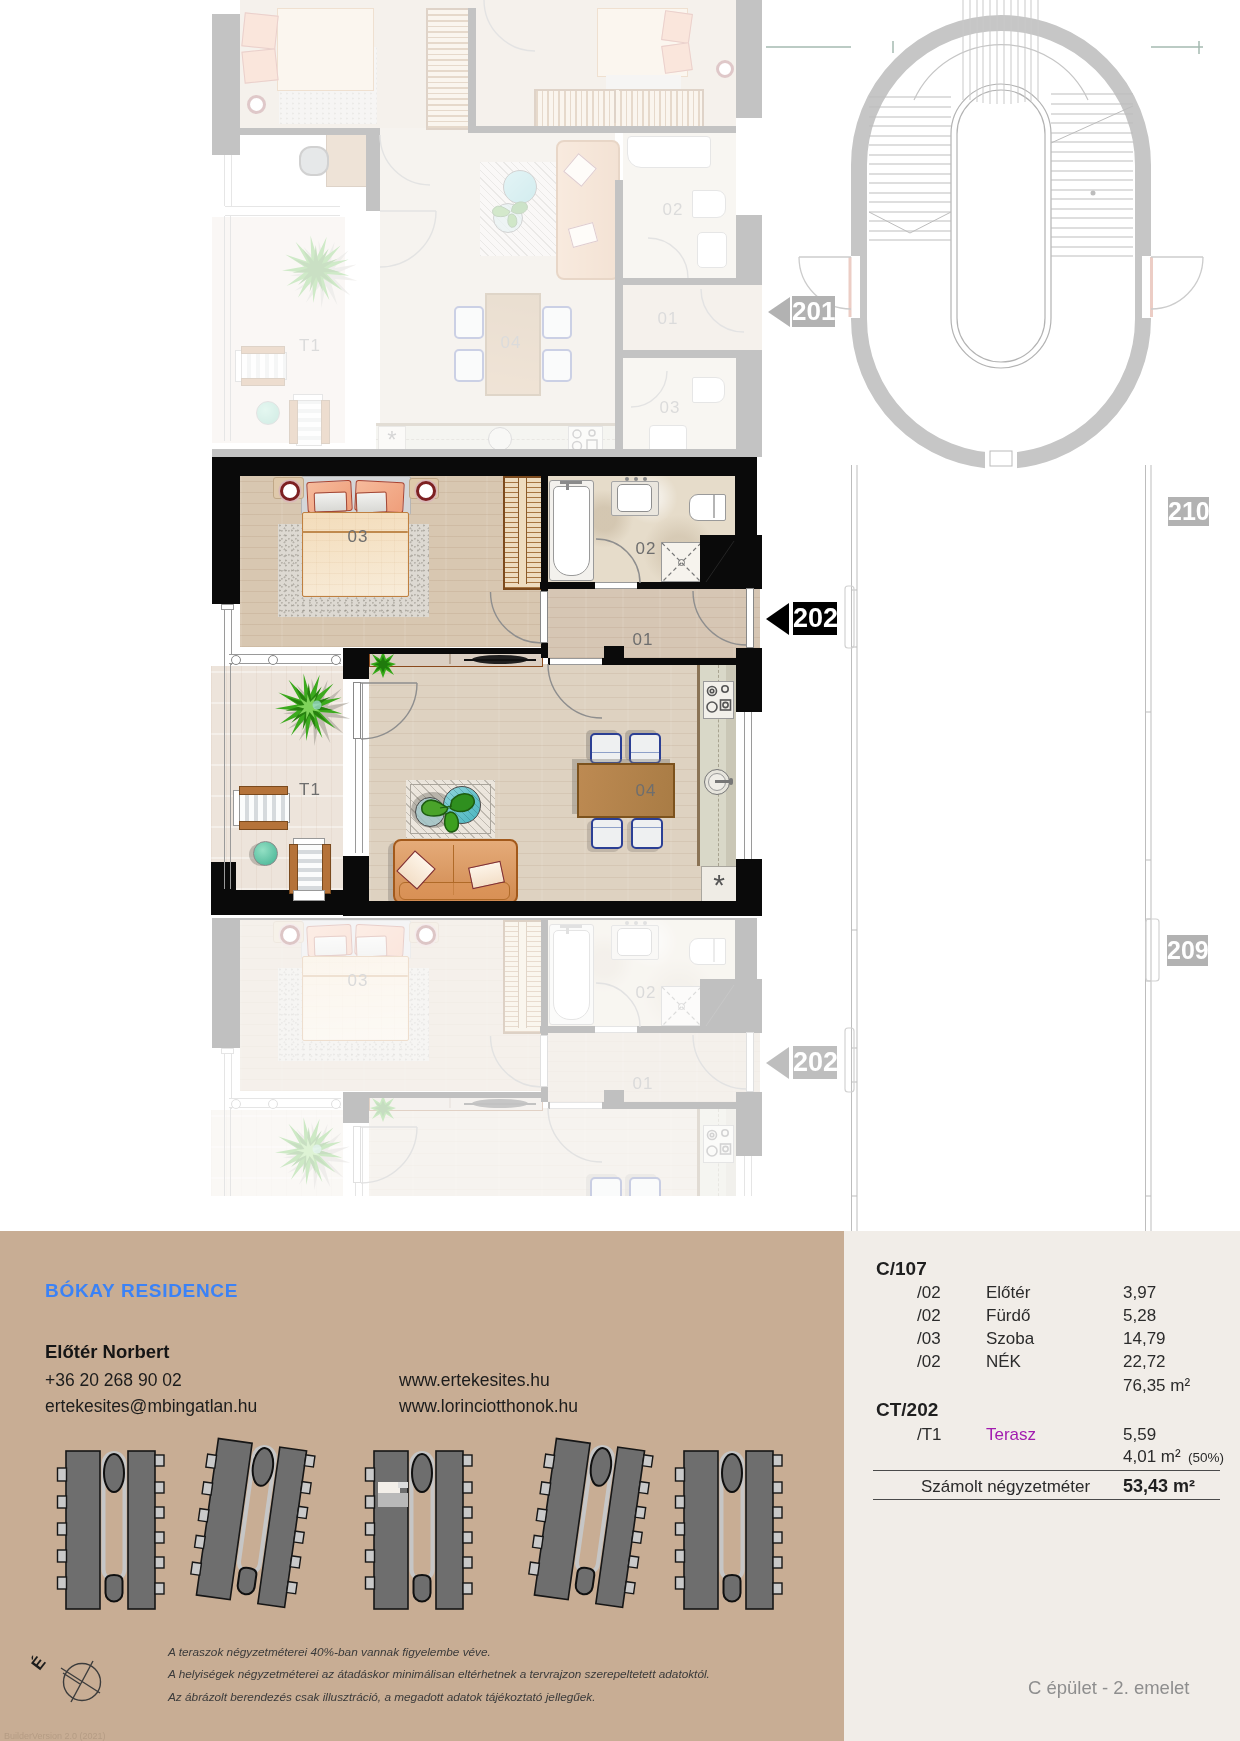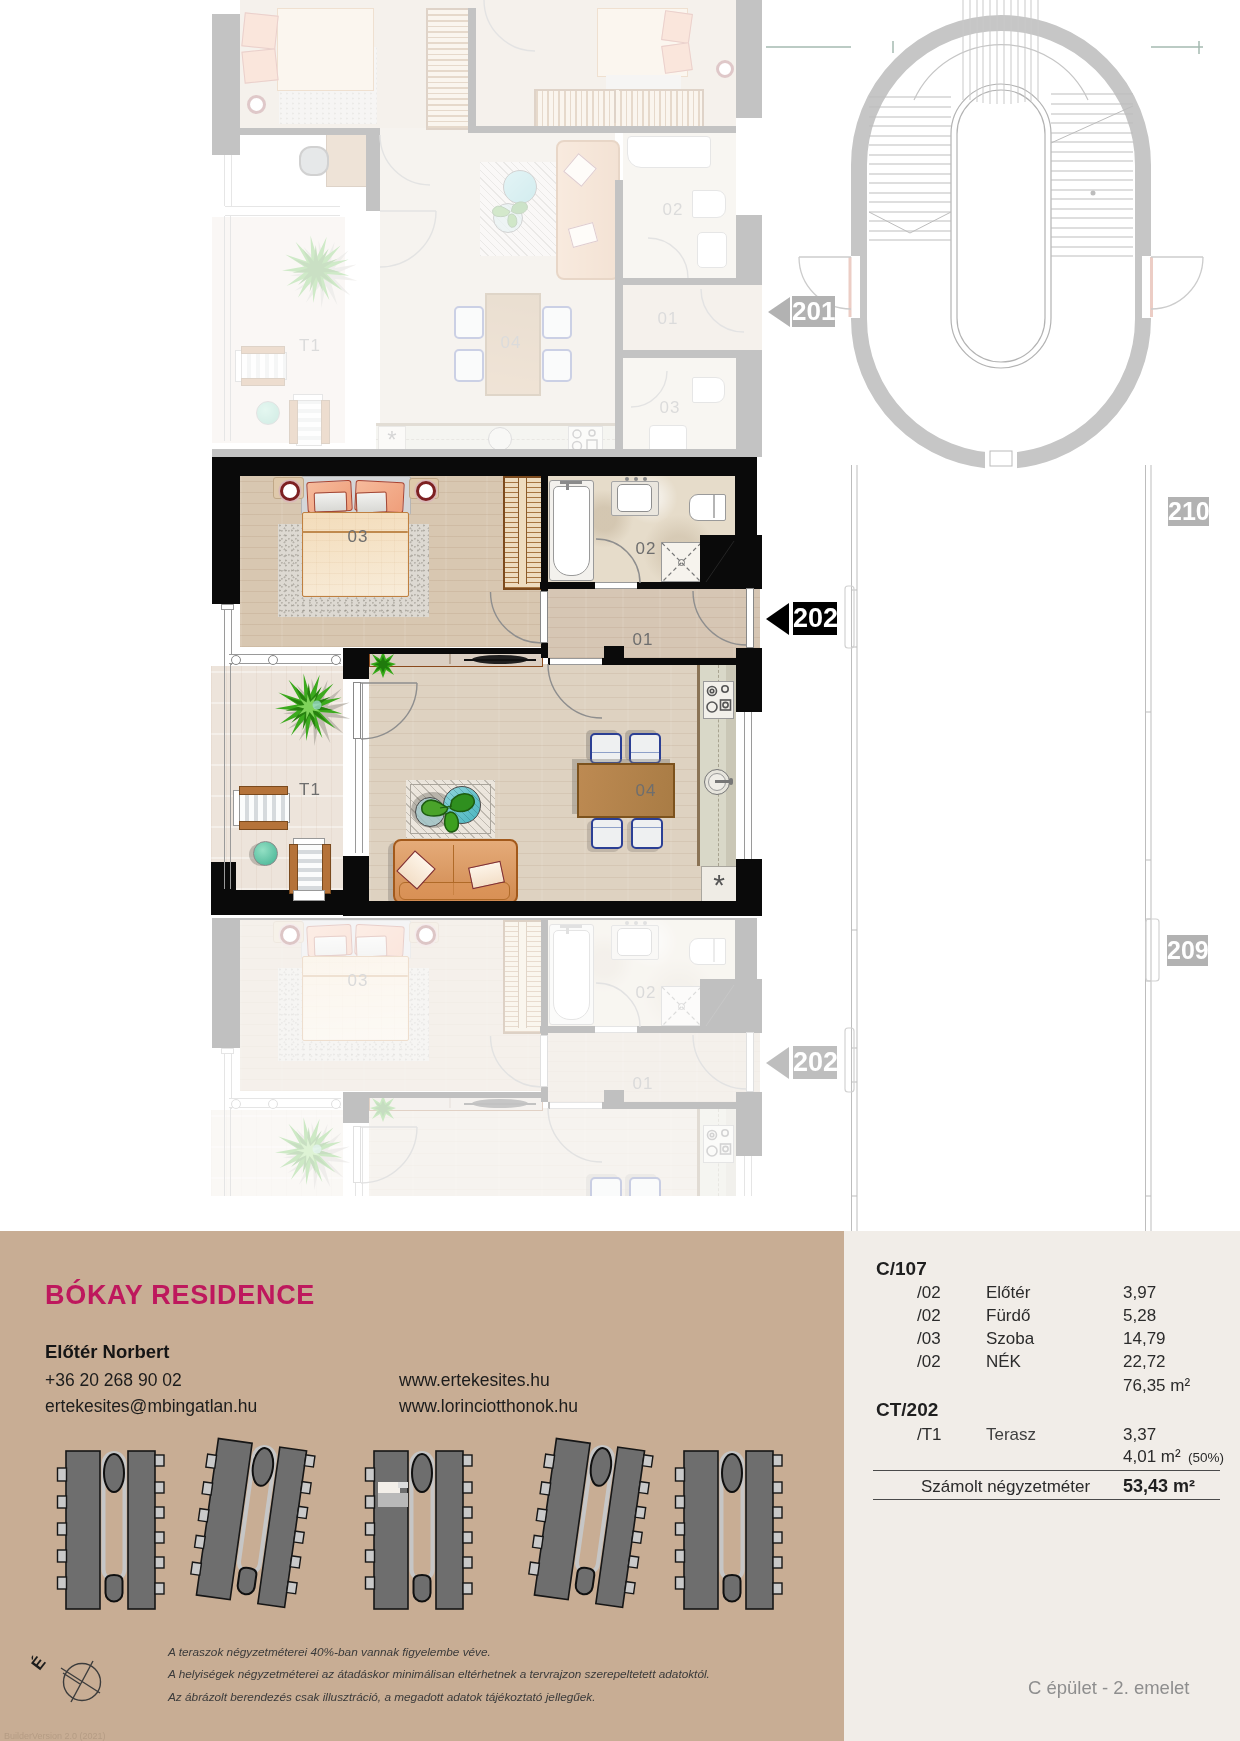--- a/index.html
+++ b/index.html
@@ -794,21 +794,21 @@
 <div class="tag" style="left:792px;top:296px;width:43px;height:31px;background:#b2b2b2">201</div>
 
 <div class="tag" style="left:1168px;top:497px;width:41px;height:29px;background:#b2b2b2;line-height:29px;font-size:25px">210</div>
 
 <div class="tag" style="left:1167px;top:935px;width:41px;height:31px;background:#b2b2b2;line-height:31px;font-size:25px">209</div>
 
 <div class="a" style="left:0;top:1231px;width:844px;height:510px;background:#c8ad94"></div>
 
 <div class="a" style="left:844px;top:1231px;width:396px;height:510px;background:#f1ede8"></div>
 
-<div class="a" style="left:45px;top:1280px;font-size:27px;font-weight:bold;color:#be185d;letter-spacing:.7px">BÓKAY RESIDENCE</div>
+<div class="a" style="left:45px;top:1280px;font-size:19px;font-weight:bold;color:#3b82f6;letter-spacing:.7px">BÓKAY RESIDENCE</div>
 
 <div class="a" style="left:45px;top:1341px;font-size:18.5px;font-weight:bold;color:#151515">Előtér Norbert</div>
 
 <div class="a" style="left:45px;top:1370px;font-size:17.5px;color:#1c1c1c">+36 20 268 90 02</div>
 
 <div class="a" style="left:45px;top:1396px;font-size:17.5px;color:#1c1c1c">ertekesites@mbingatlan.hu</div>
 
 <div class="a" style="left:399px;top:1370px;font-size:17.5px;color:#1c1c1c">www.ertekesites.hu</div>
 
 <div class="a" style="left:399px;top:1396px;font-size:17.5px;color:#1c1c1c">www.lorinciotthonok.hu</div>
@@ -870,22 +870,22 @@
 <div class="a" style="left:1123px;top:1306px;font-size:17px;color:#2b2b2b">5,28</div>
 <div class="a" style="left:917px;top:1329px;font-size:17px;color:#2b2b2b">/03</div>
 <div class="a" style="left:986px;top:1329px;font-size:17px;color:#2b2b2b">Szoba</div>
 <div class="a" style="left:1123px;top:1329px;font-size:17px;color:#2b2b2b">14,79</div>
 <div class="a" style="left:917px;top:1352px;font-size:17px;color:#2b2b2b">/02</div>
 <div class="a" style="left:986px;top:1352px;font-size:17px;color:#2b2b2b">NÉK</div>
 <div class="a" style="left:1123px;top:1352px;font-size:17px;color:#2b2b2b">22,72</div>
 <div class="a" style="left:1123px;top:1376px;font-size:17px;color:#2b2b2b">76,35 m²</div>
 <div class="a" style="left:876px;top:1399px;font-size:19px;font-weight:bold;color:#1f1f1f">CT/202</div>
 <div class="a" style="left:917px;top:1425px;font-size:17px;color:#2b2b2b">/T1</div>
-<div class="a" style="left:986px;top:1425px;font-size:17px;color:#404040">Terasz</div>
-<div class="a" style="left:1123px;top:1425px;font-size:17px;color:#2b2b2b">3,37</div>
+<div class="a" style="left:986px;top:1425px;font-size:17px;color:#a21caf">Terasz</div>
+<div class="a" style="left:1123px;top:1425px;font-size:17px;color:#2b2b2b">5,59</div>
 <div class="a" style="left:1123px;top:1447px;font-size:17px;color:#2b2b2b">4,01 m²</div>
 <div class="a" style="left:1188px;top:1450px;font-size:13.5px;color:#2b2b2b">(50%)</div>
 <div class="a" style="left:873px;top:1470px;width:347px;height:0;border-top:1.5px solid #4a4a4a"></div>
 <div class="a" style="left:921px;top:1477px;font-size:17px;color:#2b2b2b">Számolt négyzetméter</div>
 <div class="a" style="left:1123px;top:1476px;font-size:18px;font-weight:bold;color:#1f1f1f">53,43 m²</div>
 <div class="a" style="left:873px;top:1499px;width:347px;height:0;border-top:1.5px solid #4a4a4a"></div>
 
 <div class="a" style="left:1028px;top:1677px;font-size:18.5px;color:#8e8e8e">C épület - 2. emelet</div>
 
 </div>

